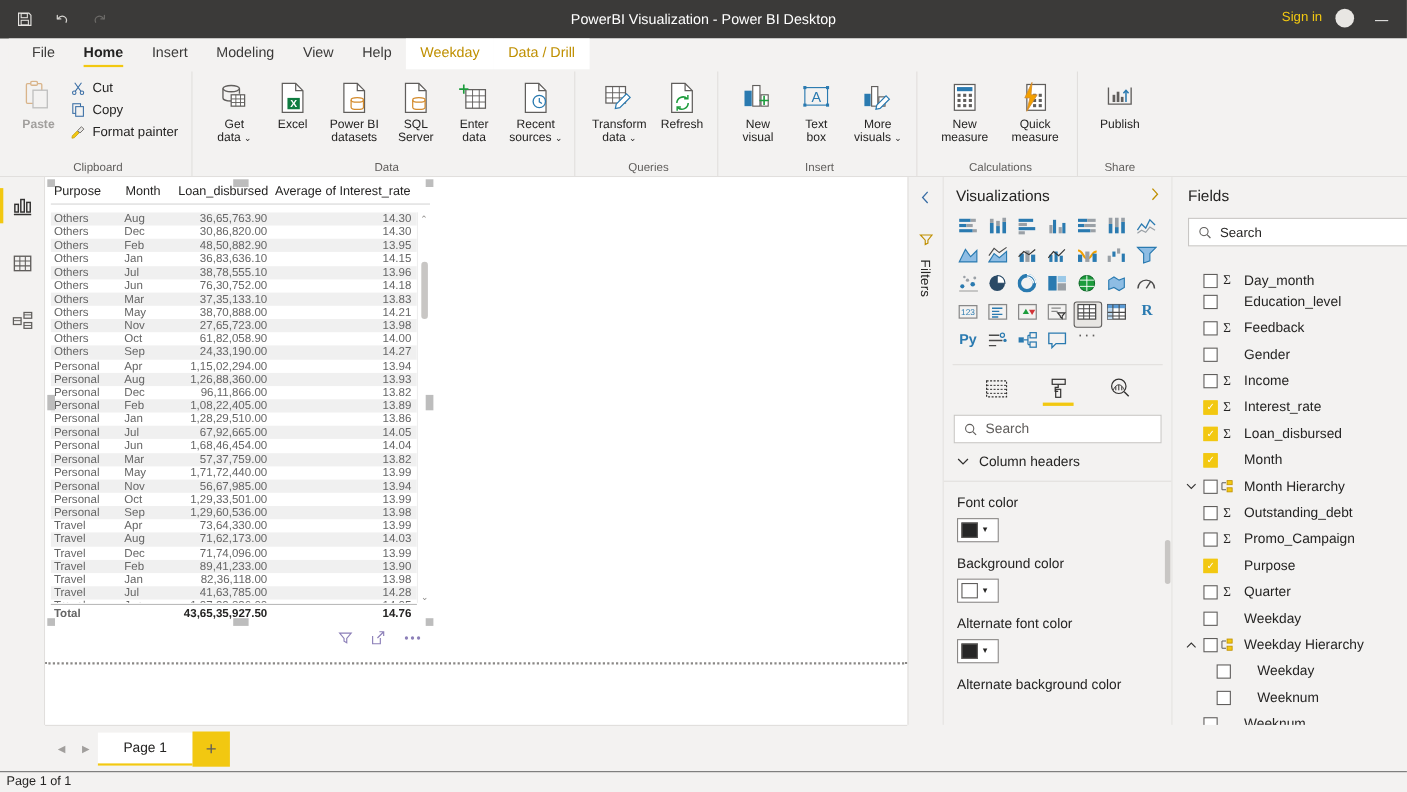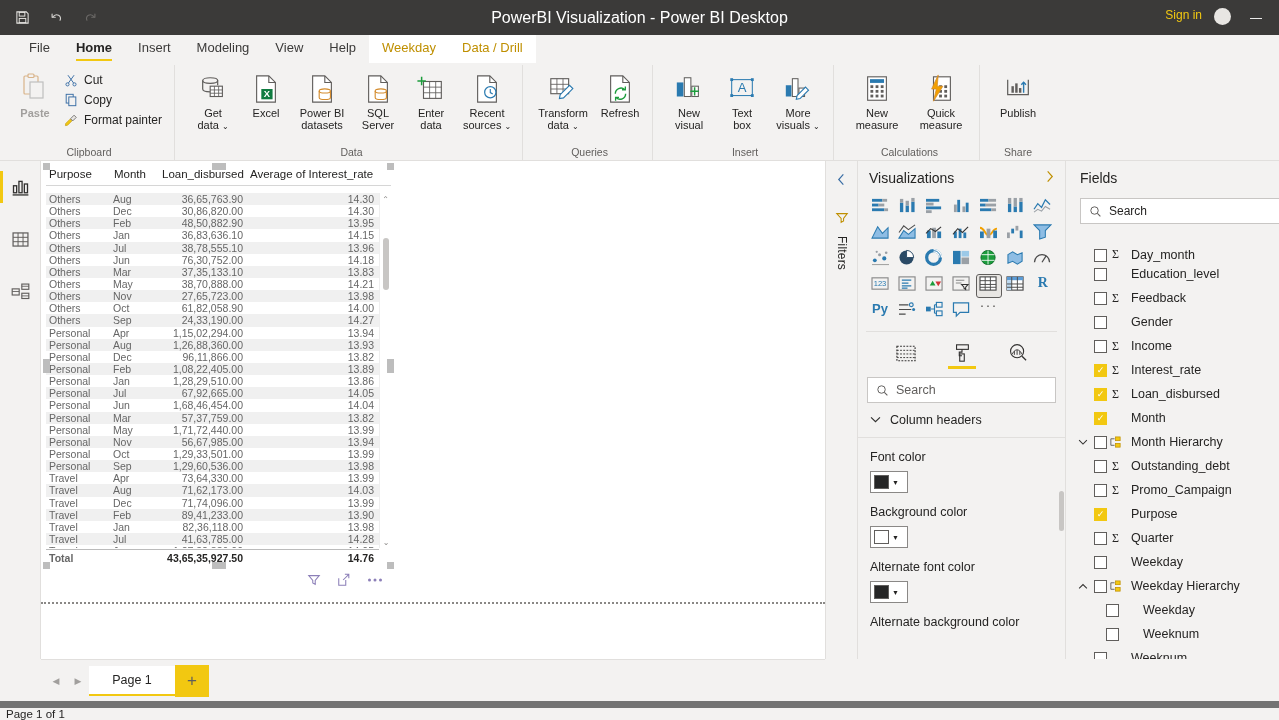--- a/index.html
+++ b/index.html
@@ -15,21 +15,21 @@
   .titlebar {
     position: absolute; top: 0; left: 0; width: 1279px; height: 35px;
     background: #3b3a39; color: #fff; display: flex; align-items: center;
   }
   .qat { display: flex; align-items: center; gap: 14px; padding-left: 12px; }
   .qat-btn { width: 20px; height: 20px; display: flex; align-items: center;
              justify-content: center; cursor: pointer; }
   .qat-btn svg { display: block; }
   .title-text {
     position: absolute; left: 0; width: 1279px; text-align: center;
-    font-size: 16px; color: #fff; pointer-events: none;
+    font-size: 13px; color: #fff; pointer-events: none;
   }
   .tb-right {
     position: absolute; right: 10px; display: flex; gap: 12px;
   }
   .signin { font-size: 12px; color: #f2c811; cursor: pointer; }
   .avatar-dot { width: 17px; height: 17px; border-radius: 50%; background: #e8e6e3; }
   .win-min { width: 26px; height: 20px; display: flex; align-items: center;
              justify-content: center; cursor: pointer; color: #fff; }
 
   
@@ -287,21 +287,21 @@
     width: 34px; height: 32px; background: #f2c811; display: flex;
     align-items: center; justify-content: center; cursor: pointer;
     color: #605e5c; font-size: 17px;
   }
   .rightfill {
     position: absolute; top: 659px; left: 825px; width: 454px; height: 42px;
     background: #f3f2f1;
   }
   .statusbar {
     position: absolute; top: 701px; left: 0; width: 1279px; height: 19px;
-    background: #f3f2f1; border-top: 7px solid #737373;
+    background: #f3f2f1; border-top: 1px solid #737373;
     display: flex; align-items: center; padding-left: 6px;
     font-size: 11.5px; color: #252423;
   }
 </style>
 </head>
 <body>
 
 <div id="app">
 
   <div class="titlebar">

